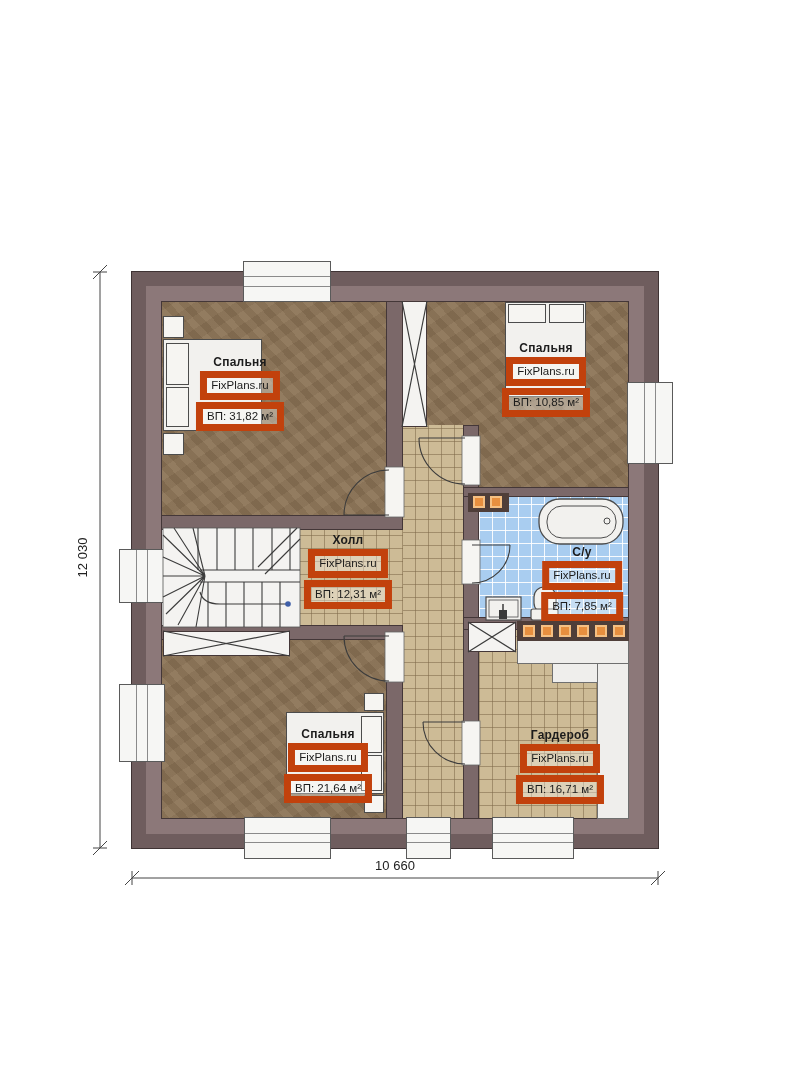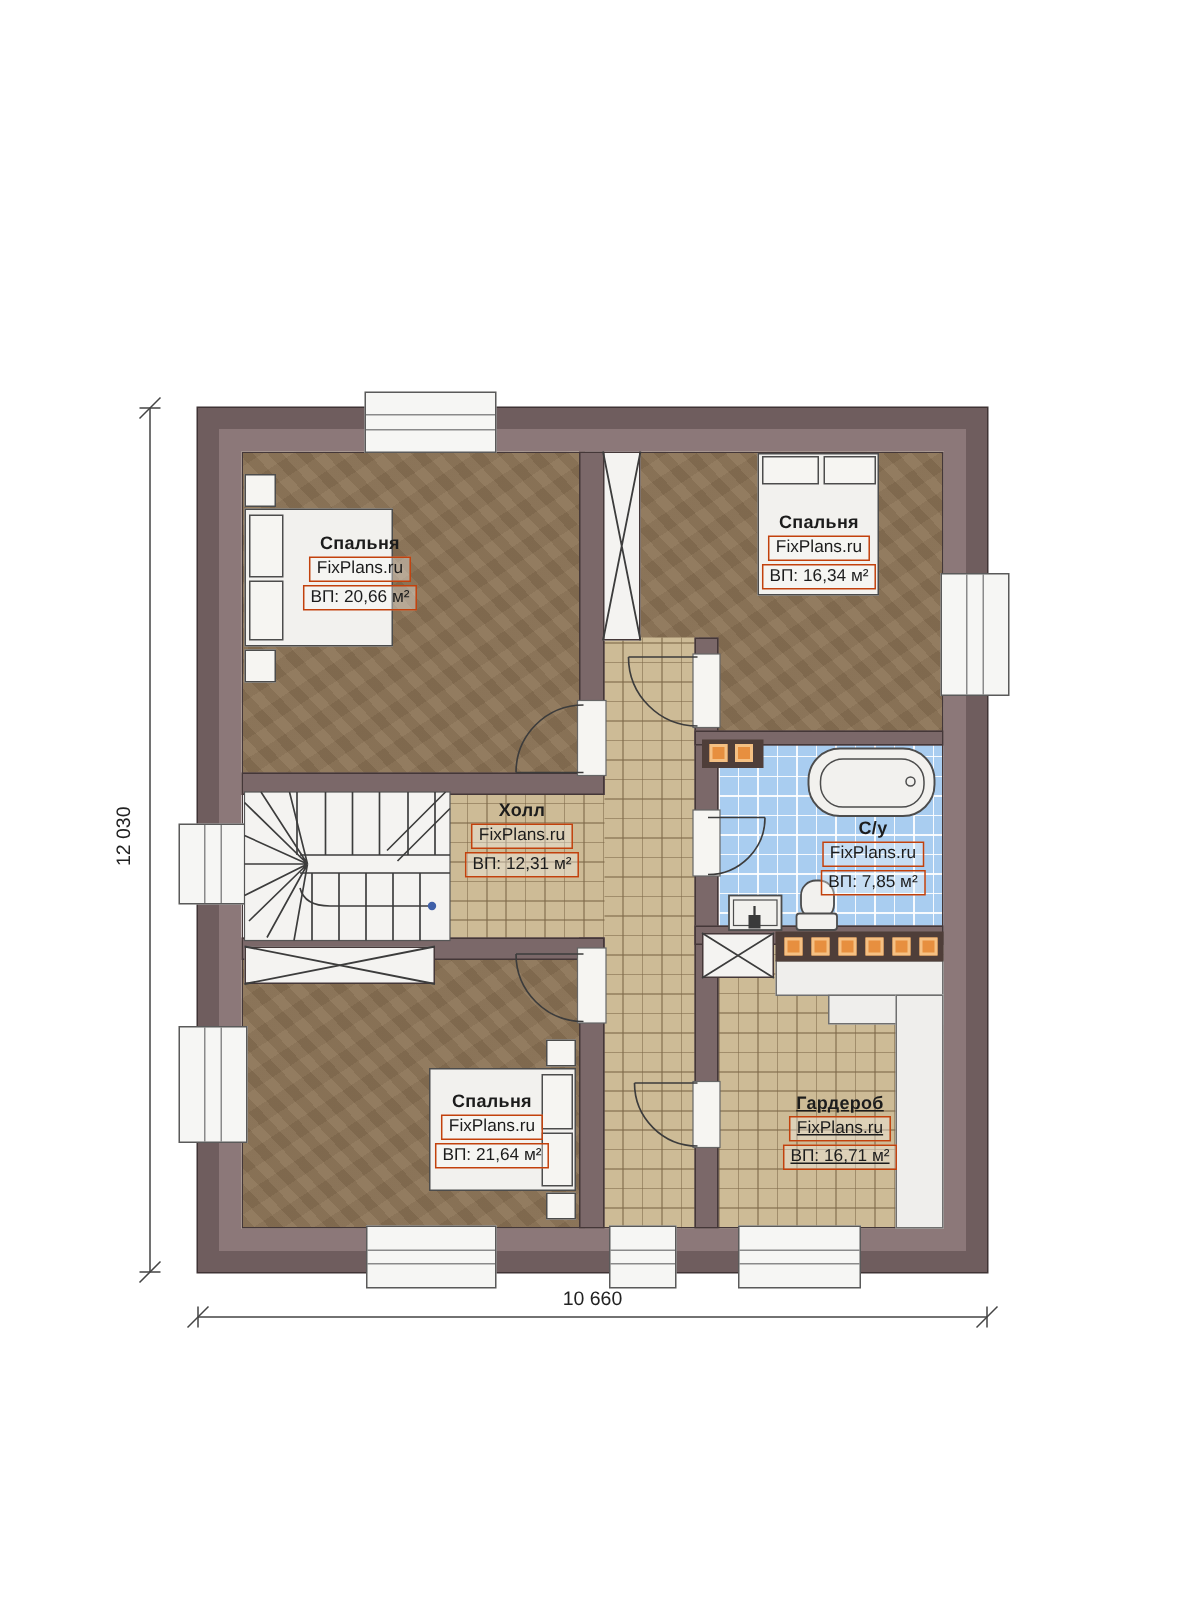--- a/index.html
+++ b/index.html
@@ -40,21 +40,21 @@
   .xbox{background:#f4f3f1;border:1px solid #443738;box-sizing:border-box;z-index:3;}
   .strip{background:#4f3e39;z-index:4;}
   .osq{position:absolute;width:12px;height:12px;background:#e78f3f;
        border:2px solid #f5c083;box-sizing:border-box;z-index:5;}
   
   #ovl{position:absolute;left:0;top:0;z-index:6;}
   
   .rlabel{position:absolute;display:flex;flex-direction:column;align-items:center;gap:2px;
           transform:translateX(-50%);color:#1c1c1c;z-index:7;white-space:nowrap;}
   .rname{font-weight:bold;font-size:12px;letter-spacing:.2px;}
-  .rbox{border:1px solid #c2410c;padding:0 4px;font-size:11.5px;line-height:15px;
+  .rbox{border:7px solid #c2410c;padding:0 4px;font-size:11.5px;line-height:15px;
         background:rgba(252,252,248,.35);}
   .dimtxt{position:absolute;color:#222;font-size:13px;text-align:center;z-index:7;}
 </style>
 </head>
 <body>
 
 <div id="canvas">
 
   <div class="abs wood" style="left:161px;top:301px;width:229px;height:229px;"></div>
   <div class="abs wood" style="left:426px;top:301px;width:203px;height:196px;"></div>
@@ -178,43 +178,43 @@
       <path d="M132 878 H658 M132 871 V885 M658 871 V885"></path>
       <path d="M125 885 L139 871 M651 885 L665 871"></path>
       <path d="M100 272 V848 M93 272 H107 M93 848 H107"></path>
       <path d="M93 279 L107 265 M93 855 L107 841"></path>
     </g>
   </svg>
 
   <div class="rlabel" style="left:240px;top:355px;">
     <div class="rname">Спальня</div>
     <div class="rbox">FixPlans.ru</div>
-    <div class="rbox">ВП: 20,66 м²</div>
+    <div class="rbox">ВП: 31,82 м²</div>
   </div>
   <div class="rlabel" style="left:546px;top:341px;">
     <div class="rname">Спальня</div>
     <div class="rbox">FixPlans.ru</div>
-    <div class="rbox">ВП: 16,34 м²</div>
+    <div class="rbox">ВП: 10,85 м²</div>
   </div>
   <div class="rlabel" style="left:348px;top:533px;align-items:center;">
     <div class="rname">Холл</div>
     <div class="rbox">FixPlans.ru</div>
     <div class="rbox">ВП: 12,31 м²</div>
   </div>
   <div class="rlabel" style="left:582px;top:545px;justify-content:space-between;">
     <div class="rname">С/у</div>
     <div class="rbox">FixPlans.ru</div>
     <div class="rbox">ВП: 7,85 м²</div>
   </div>
   <div class="rlabel" style="left:328px;top:727px;">
     <div class="rname">Спальня</div>
     <div class="rbox">FixPlans.ru</div>
     <div class="rbox">ВП: 21,64 м²</div>
   </div>
-  <div class="rlabel" style="left:560px;top:728px;text-decoration:underline;">
+  <div class="rlabel" style="left:560px;top:728px;">
     <div class="rname">Гардероб</div>
     <div class="rbox">FixPlans.ru</div>
     <div class="rbox">ВП: 16,71 м²</div>
   </div>
 
   <div class="dimtxt" style="left:345px;top:858px;width:100px;">10 660</div>
   <div class="dimtxt" style="left:42px;top:550px;width:80px;transform:rotate(-90deg);">12 030</div>
 
 </div>
 

